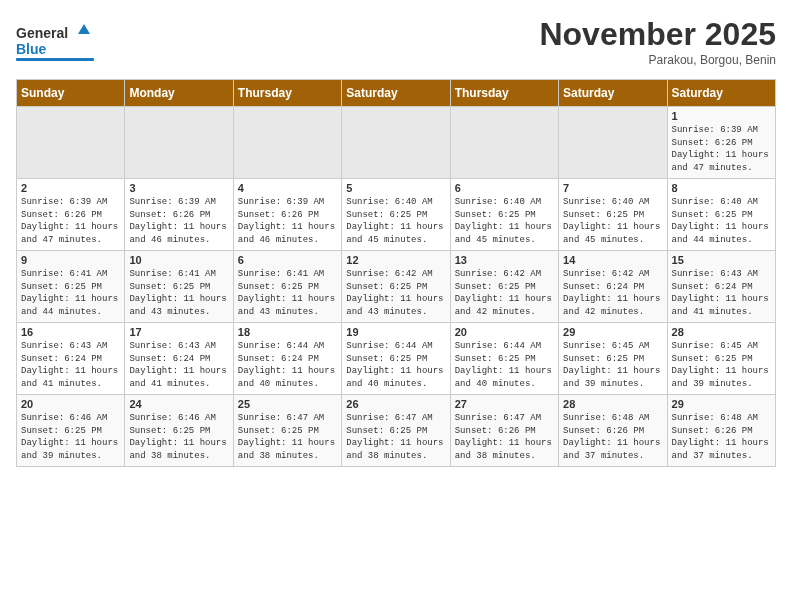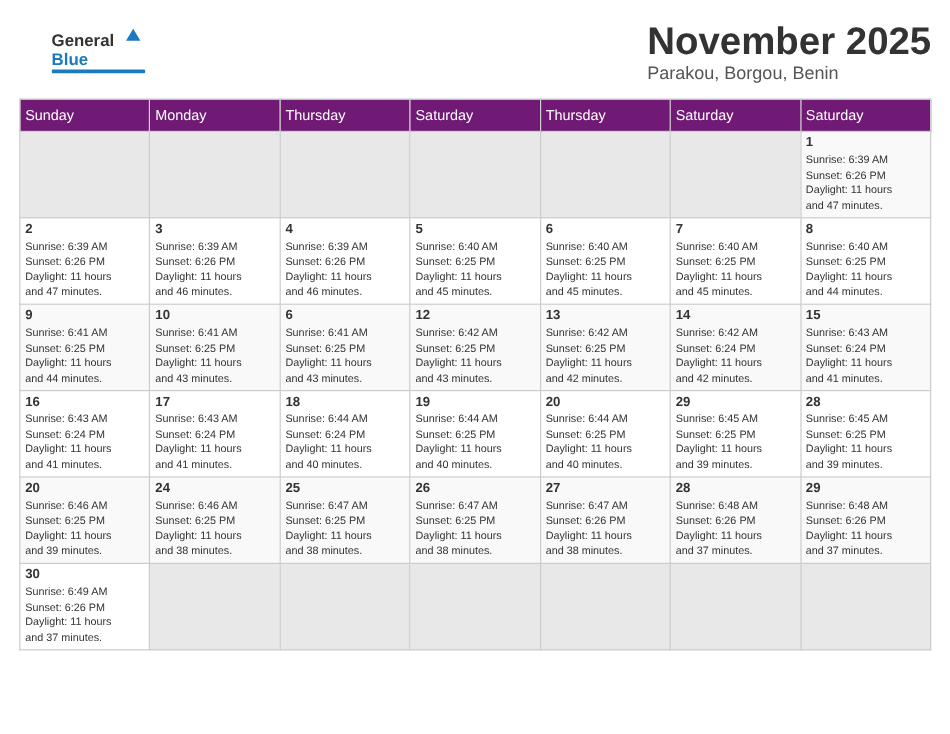--- a/index.html
+++ b/index.html
@@ -13,44 +13,43 @@
     .header {
       display: flex;
       justify-content: space-between;
       align-items: flex-start;
       margin-bottom: 12px;
     }
     .logo {
       display: flex;
       flex-direction: column;
       align-items: flex-end;
-      margin-left: 27px;
     }
     .title-block {
-      text-align: left;
+      text-align: right;
     }
     .main-title {
       font-size: 32px;
       font-weight: bold;
       color: #333;
     }
     .subtitle {
-      font-size: 15px;
+      font-size: 12px;
       color: #555;
     }
     table {
       width: 100%;
       border-collapse: collapse;
       table-layout: fixed;
     }
     thead tr th {
-      background: #701a75;
+      background: #a16207;
       color: #fff;
       font-size: 12px;
-      font-weight: normal;
+      font-weight: bold;
       padding: 6px 4px;
       text-align: left;
       border: 1px solid #ccc;
     }
     tbody tr td {
       border: 1px solid #ccc;
       vertical-align: top;
       padding: 3px 4px;
       font-size: 9.5px;
       color: #333;
@@ -66,20 +65,21 @@
     .day-num {
       font-size: 11px;
       font-weight: bold;
       display: block;
       margin-bottom: 2px;
     }
     .day-info {
       font-size: 9px;
       line-height: 1.4;
       color: #333;
+      font-family: Liberation Mono, monospace;
     }
   </style>
 </head>
 <body>
 
 <div class="header">
   <div class="logo">
     <svg width="80" height="50" viewBox="0 0 80 50">
 
       <text x="0" y="22" font-family="Arial" font-weight="bold" font-size="14" fill="#333">General</text>
@@ -321,29 +321,14 @@
 and 37 minutes.</div>
         </td>
         <td>
           <span class="day-num">29</span>
           <div class="day-info" style="white-space: pre-line;">Sunrise: 6:48 AM
 Sunset: 6:26 PM
 Daylight: 11 hours
 and 37 minutes.</div>
         </td>
       </tr>
-      <tr>
-        <td>
-          <span class="day-num">30</span>
-          <div class="day-info" style="white-space: pre-line;">Sunrise: 6:49 AM
-Sunset: 6:26 PM
-Daylight: 11 hours
-and 37 minutes.</div>
-        </td>
-        <td class="empty"></td>
-        <td class="empty"></td>
-        <td class="empty"></td>
-        <td class="empty"></td>
-        <td class="empty"></td>
-        <td class="empty"></td>
-      </tr>
     </tbody>
 </table>
 
 </body></html>

